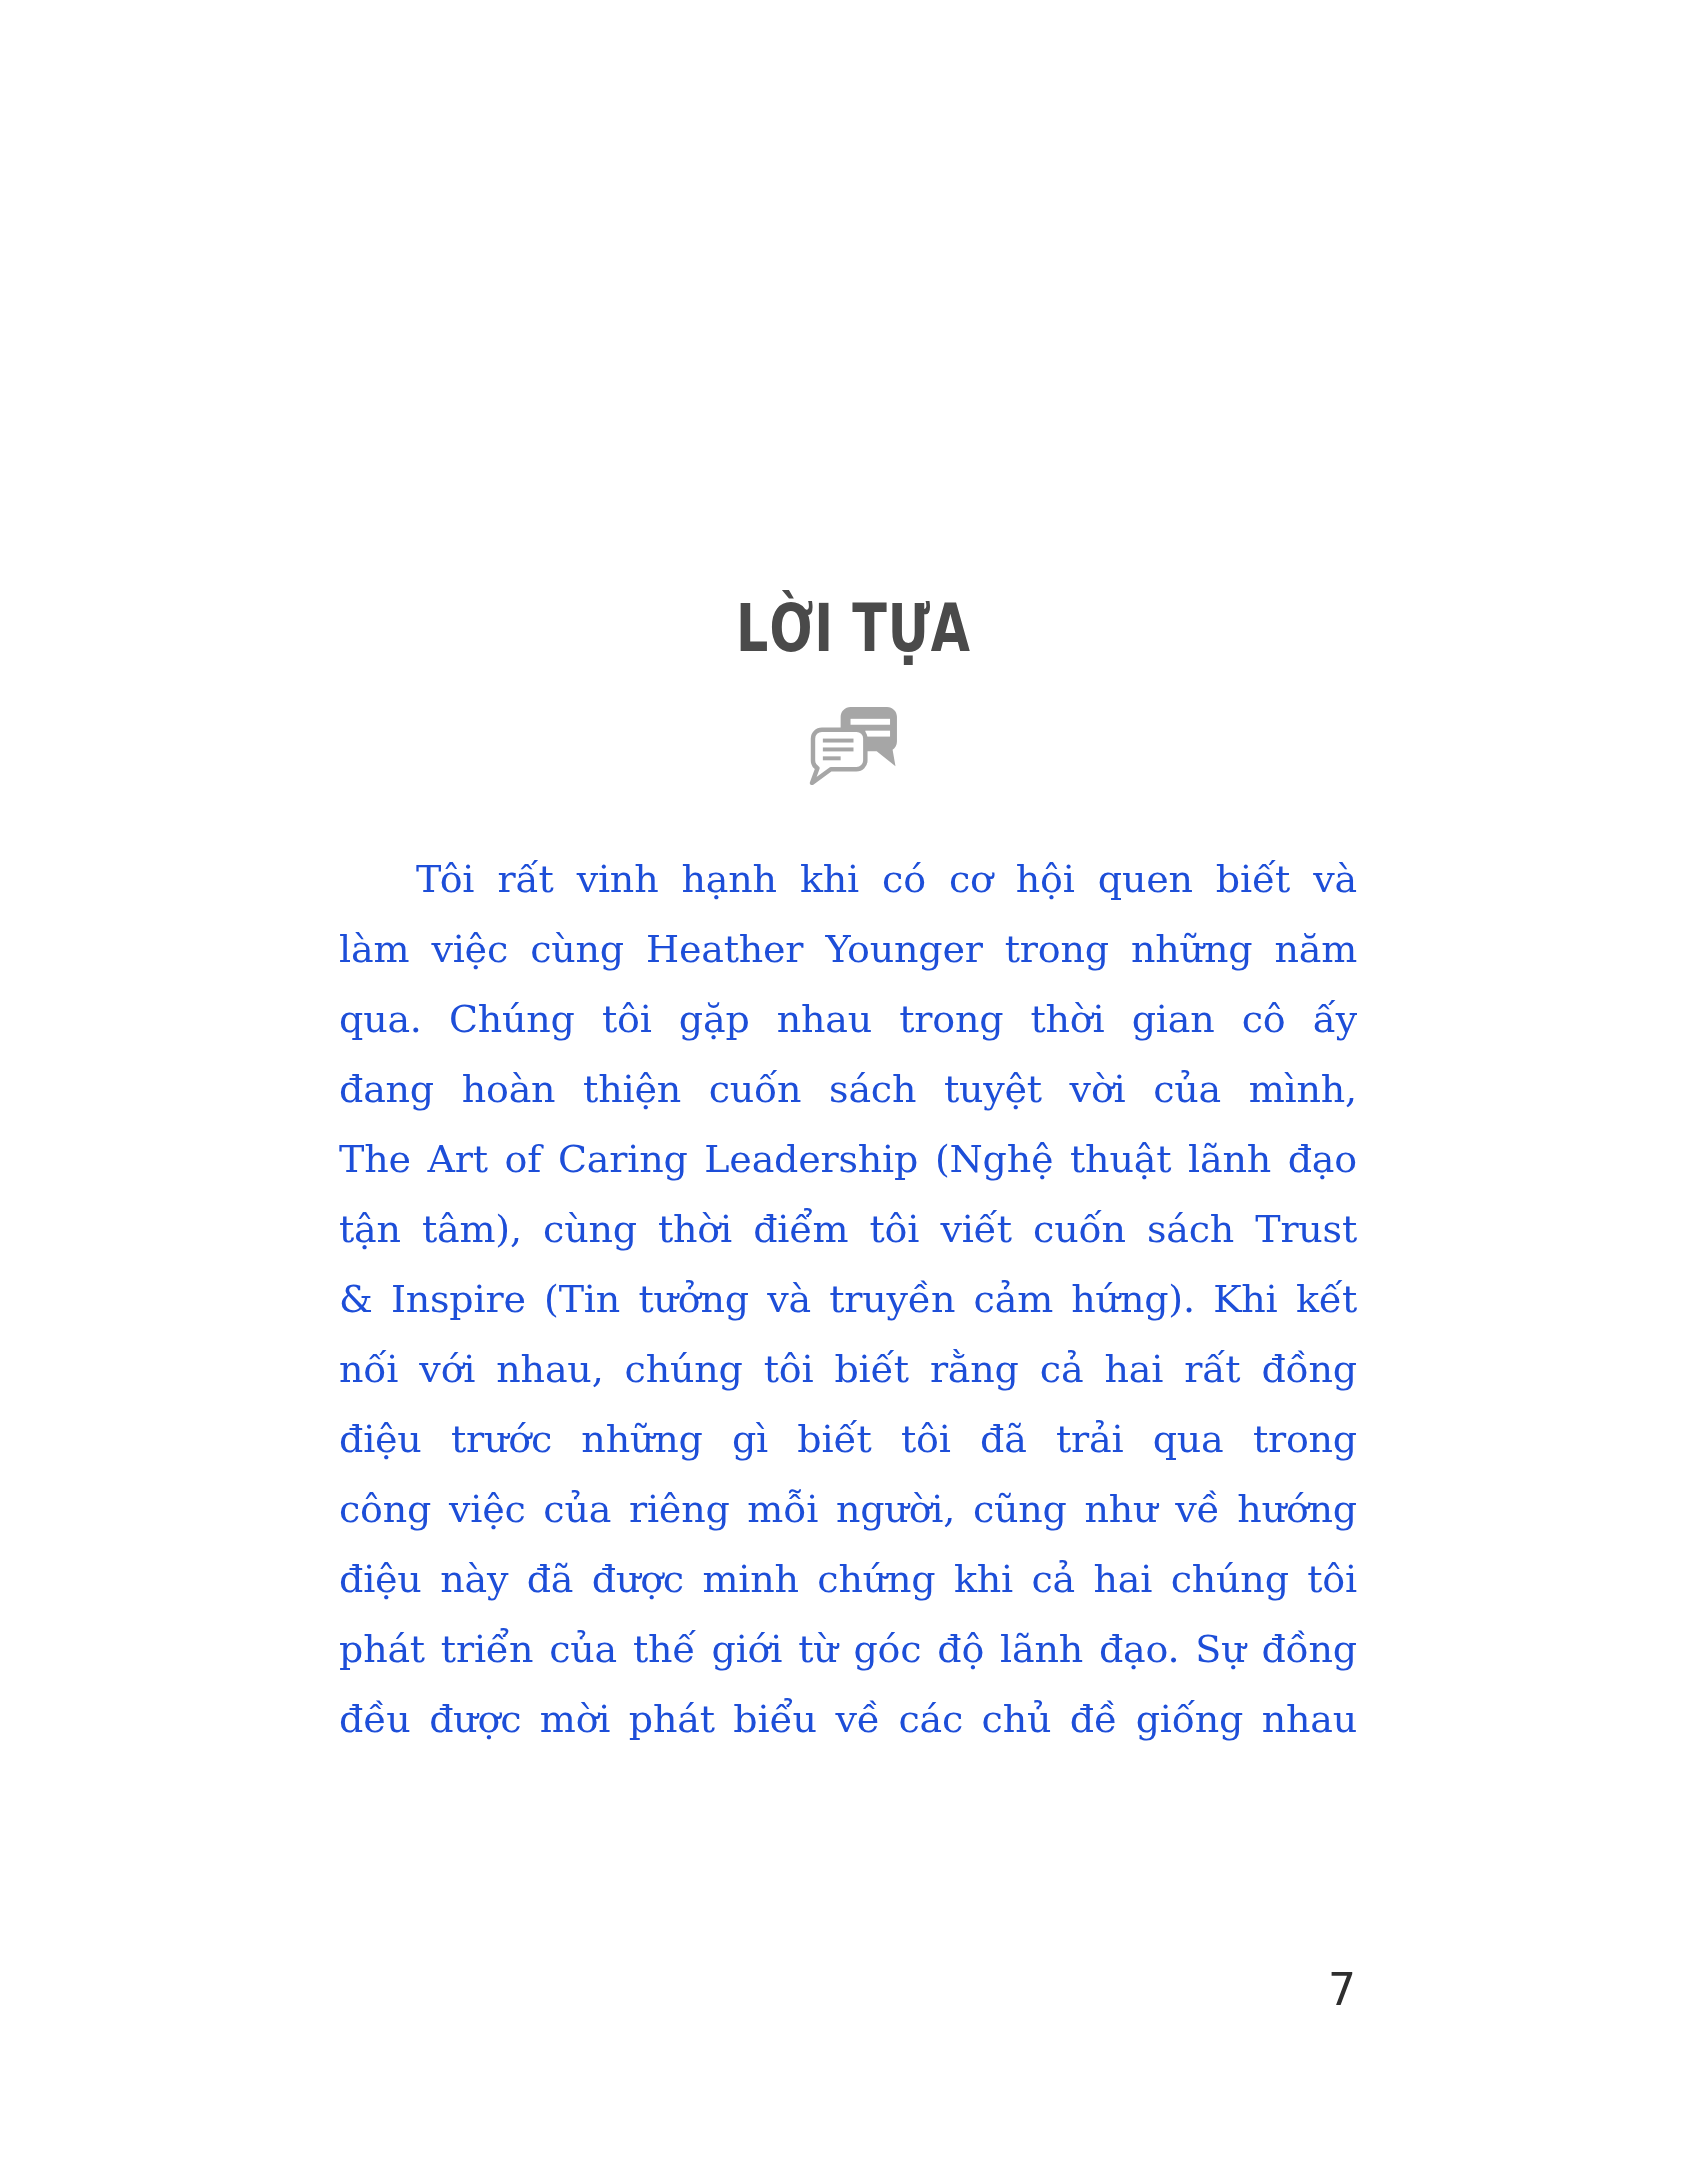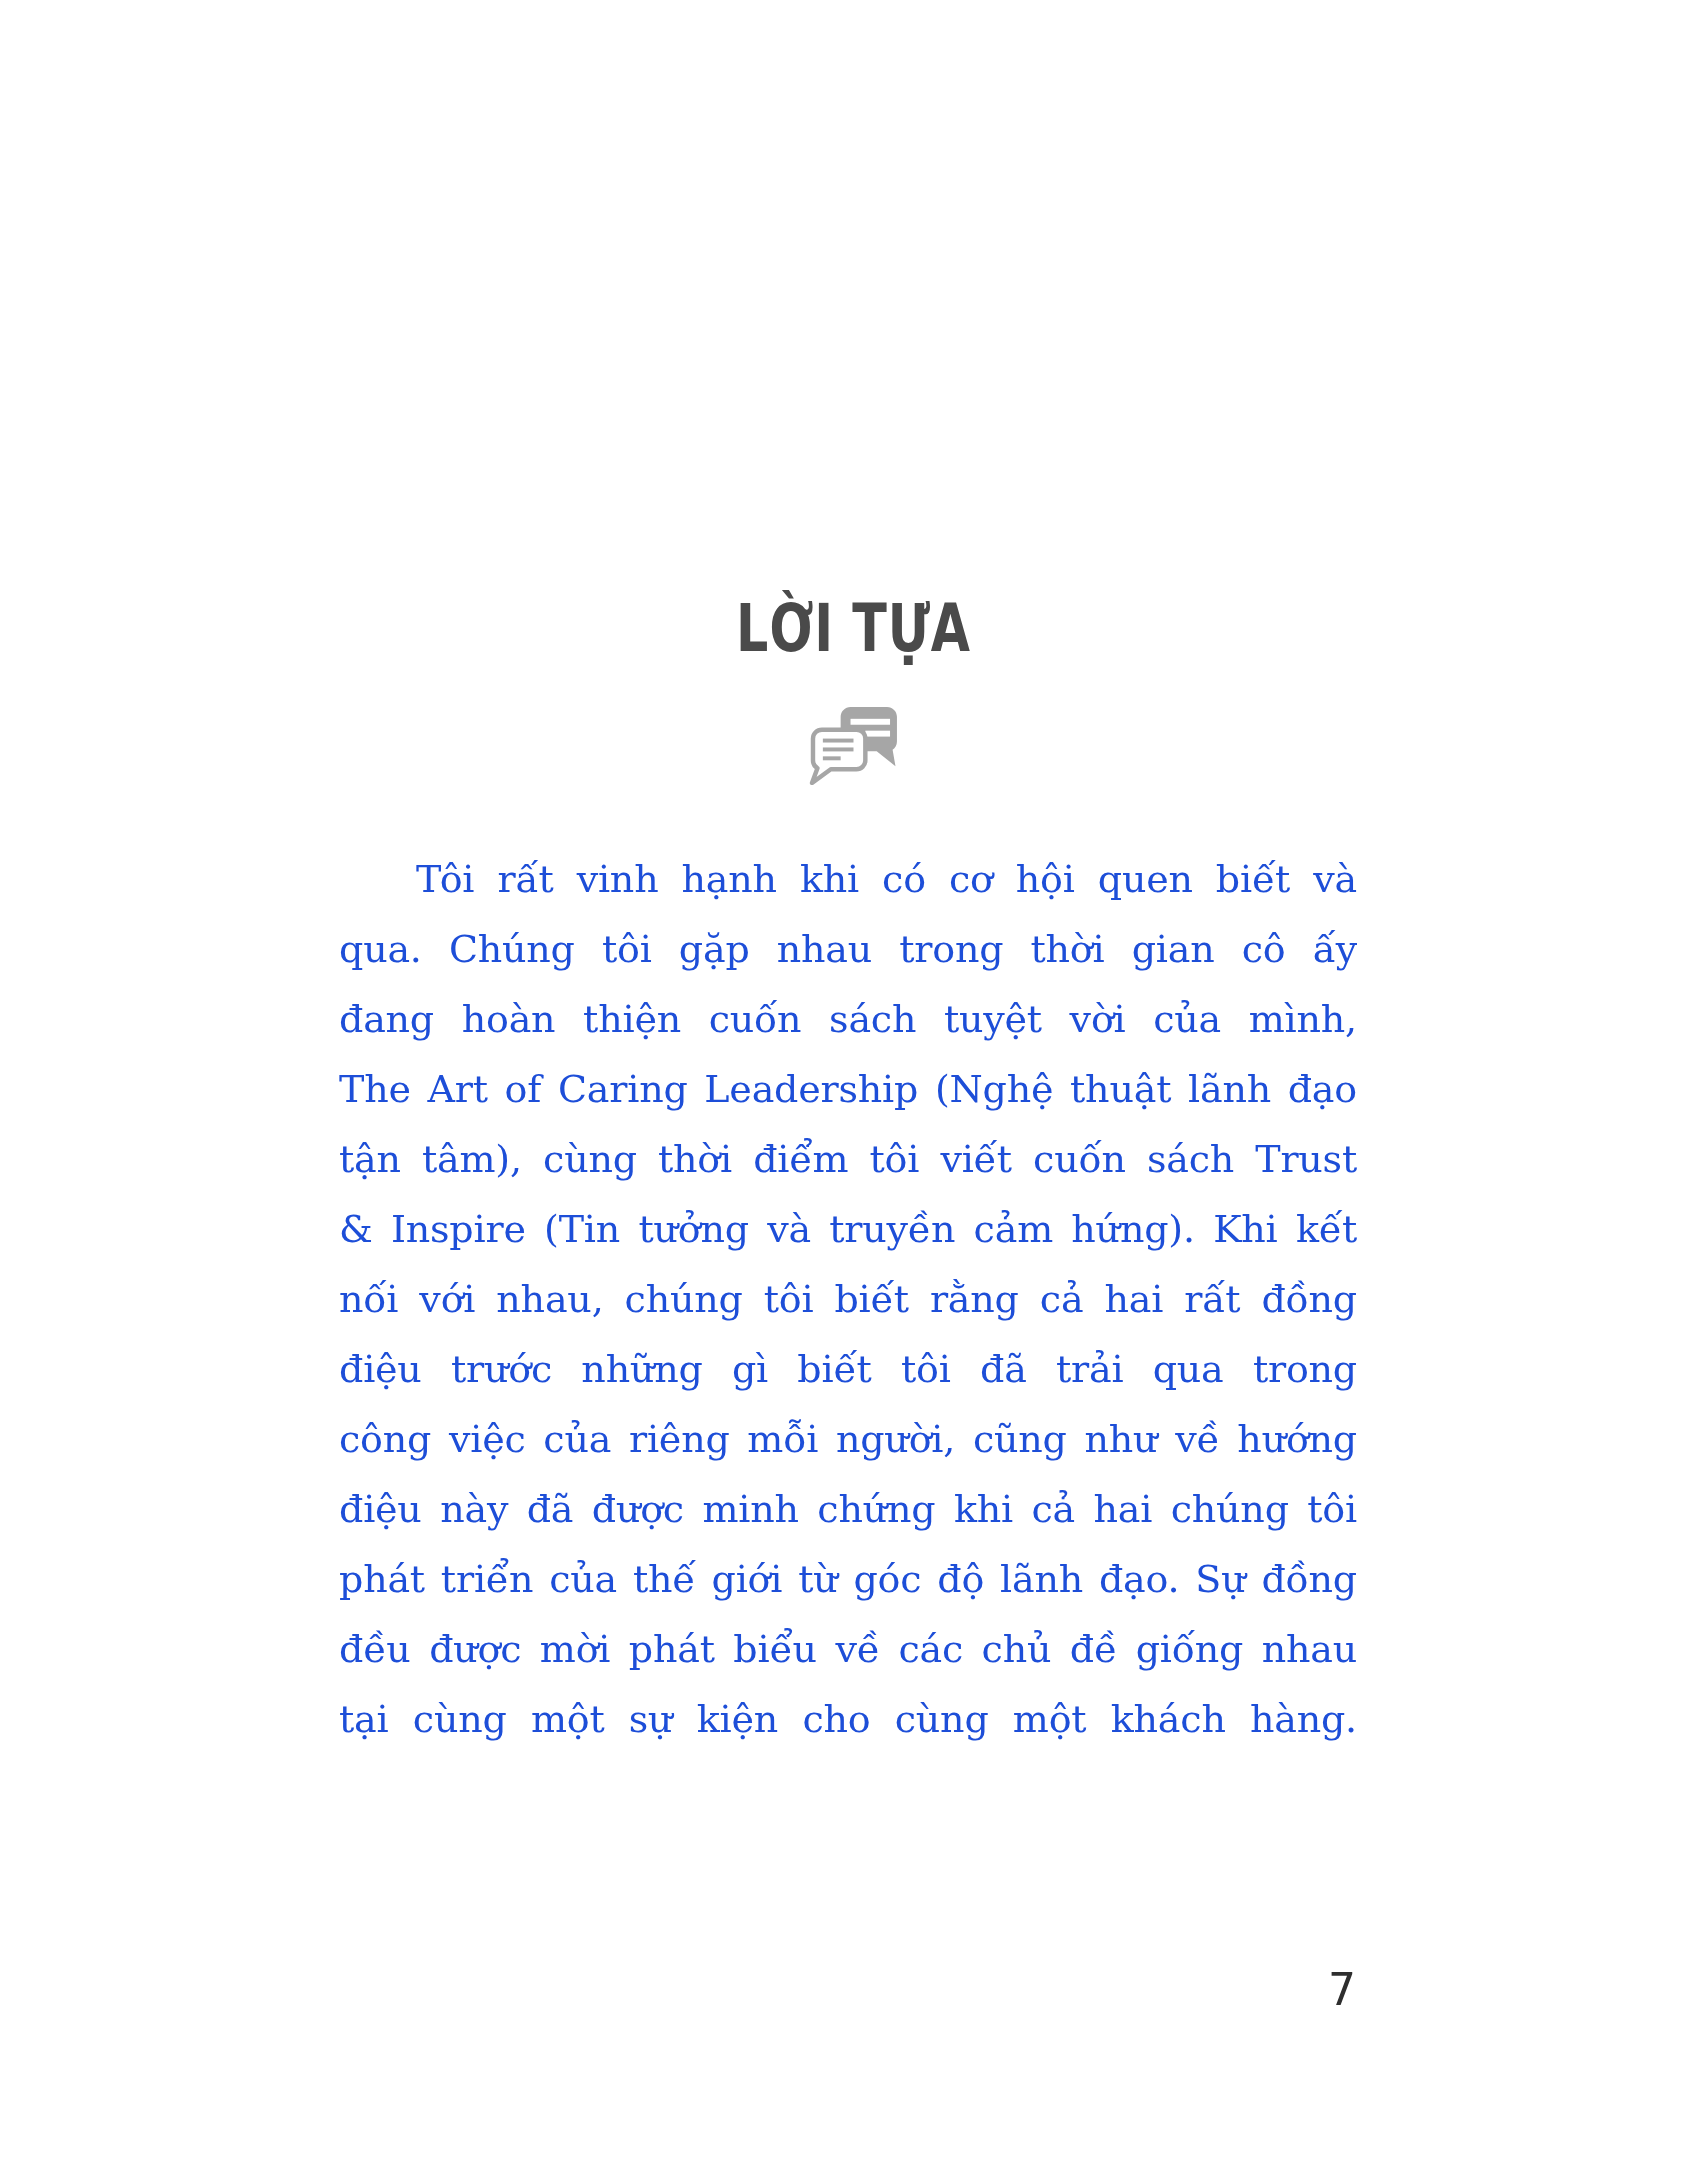--- a/index.html
+++ b/index.html
@@ -86,30 +86,30 @@
     <rect x="46" y="15" width="40" height="6" fill="#ffffff"></rect>
     <rect x="61" y="27" width="25" height="6" fill="#ffffff"></rect>
     <path d="M17 26 H52 C57 26 61 30 61 35 V57 C61 62 57 66 52 66 H26 L7 80 L12.5 65 C9.8 63.4 8 60.4 8 57 V35 C8 30 12 26 17 26 Z" fill="#ffffff" stroke="#a6a6a6" stroke-width="4.5" stroke-linejoin="round"></path>
     <rect x="18" y="35" width="31" height="4" fill="#a6a6a6"></rect>
     <rect x="18" y="44" width="31" height="4" fill="#a6a6a6"></rect>
     <rect x="18" y="53" width="18" height="4" fill="#a6a6a6"></rect>
   </svg>
 
   <div class="para">
     <div class="line indent"><span>Tôi rất vinh hạnh khi có cơ hội quen biết và</span></div>
+    <div class="line"><span>làm việc cùng Heather Younger trong những năm</span></div>
     <div class="line"><span>qua. Chúng tôi gặp nhau trong thời gian cô ấy</span></div>
     <div class="line"><span>đang hoàn thiện cuốn sách tuyệt vời của mình,</span></div>
     <div class="line"><span class="it">The Art of Caring Leadership</span><span> (Nghệ thuật lãnh đạo</span></div>
     <div class="line"><span>tận tâm), cùng thời điểm tôi viết cuốn sách </span><span class="it">Trust</span></div>
     <div class="line"><span class="it">&amp; Inspire</span><span> (Tin tưởng và truyền cảm hứng). Khi kết</span></div>
     <div class="line"><span>nối với nhau, chúng tôi biết rằng cả hai rất đồng</span></div>
     <div class="line"><span>điệu trước những gì biết tôi đã trải qua trong</span></div>
     <div class="line"><span>công việc của riêng mỗi người, </span><span class="it">c</span><span>ũng như về hướng</span></div>
     <div class="line"><span>điệu này đã được minh chứng khi cả hai chúng tôi</span></div>
     <div class="line"><span>phát triển của thế giới từ góc độ lãnh đạo. Sự đồng</span></div>
     <div class="line"><span>đều được mời phát biểu về các chủ đề giống nhau</span></div>
-    <div class="line"><span>tại cùng một sự kiện cho cùng một khách hàng.</span></div>
   </div>
 
   <div class="pageno">7</div>
 
 </div>
 
 
 </body></html>

